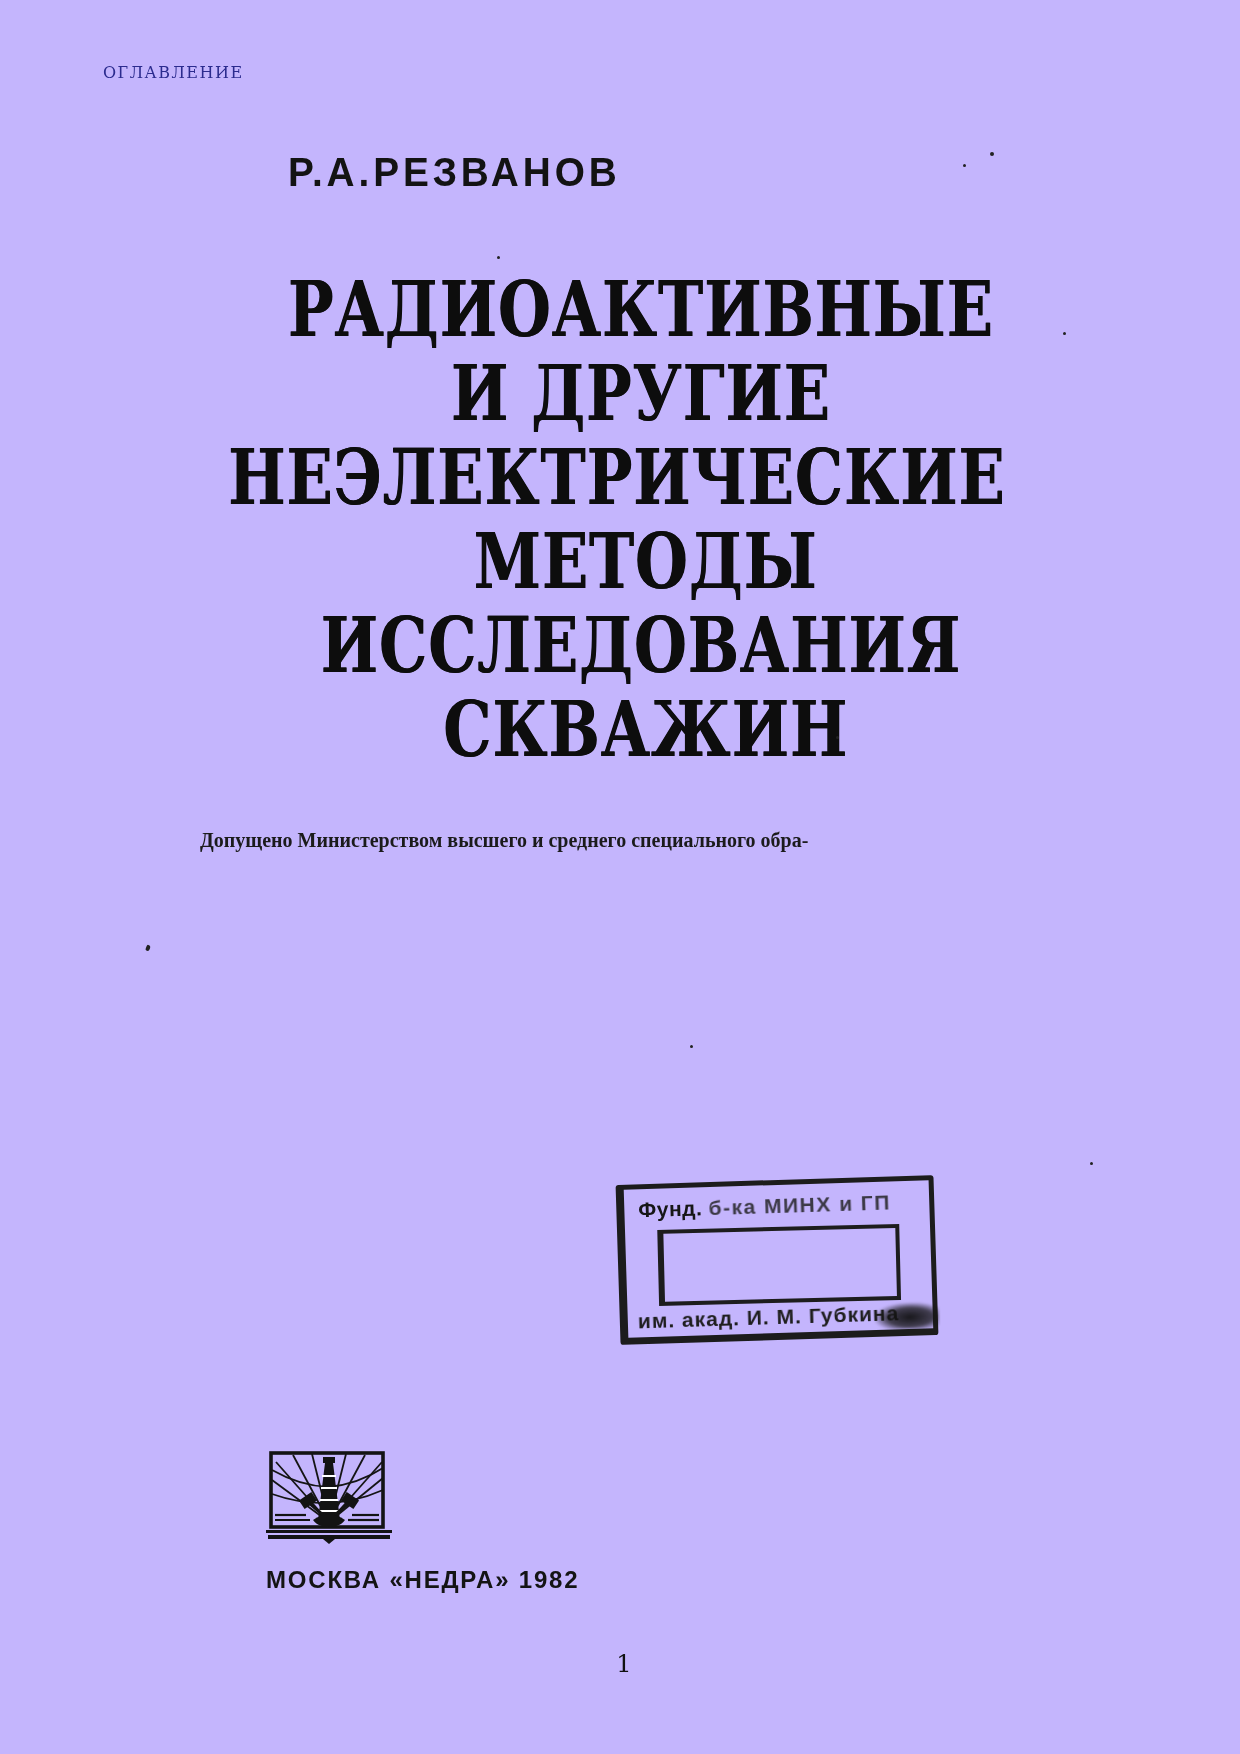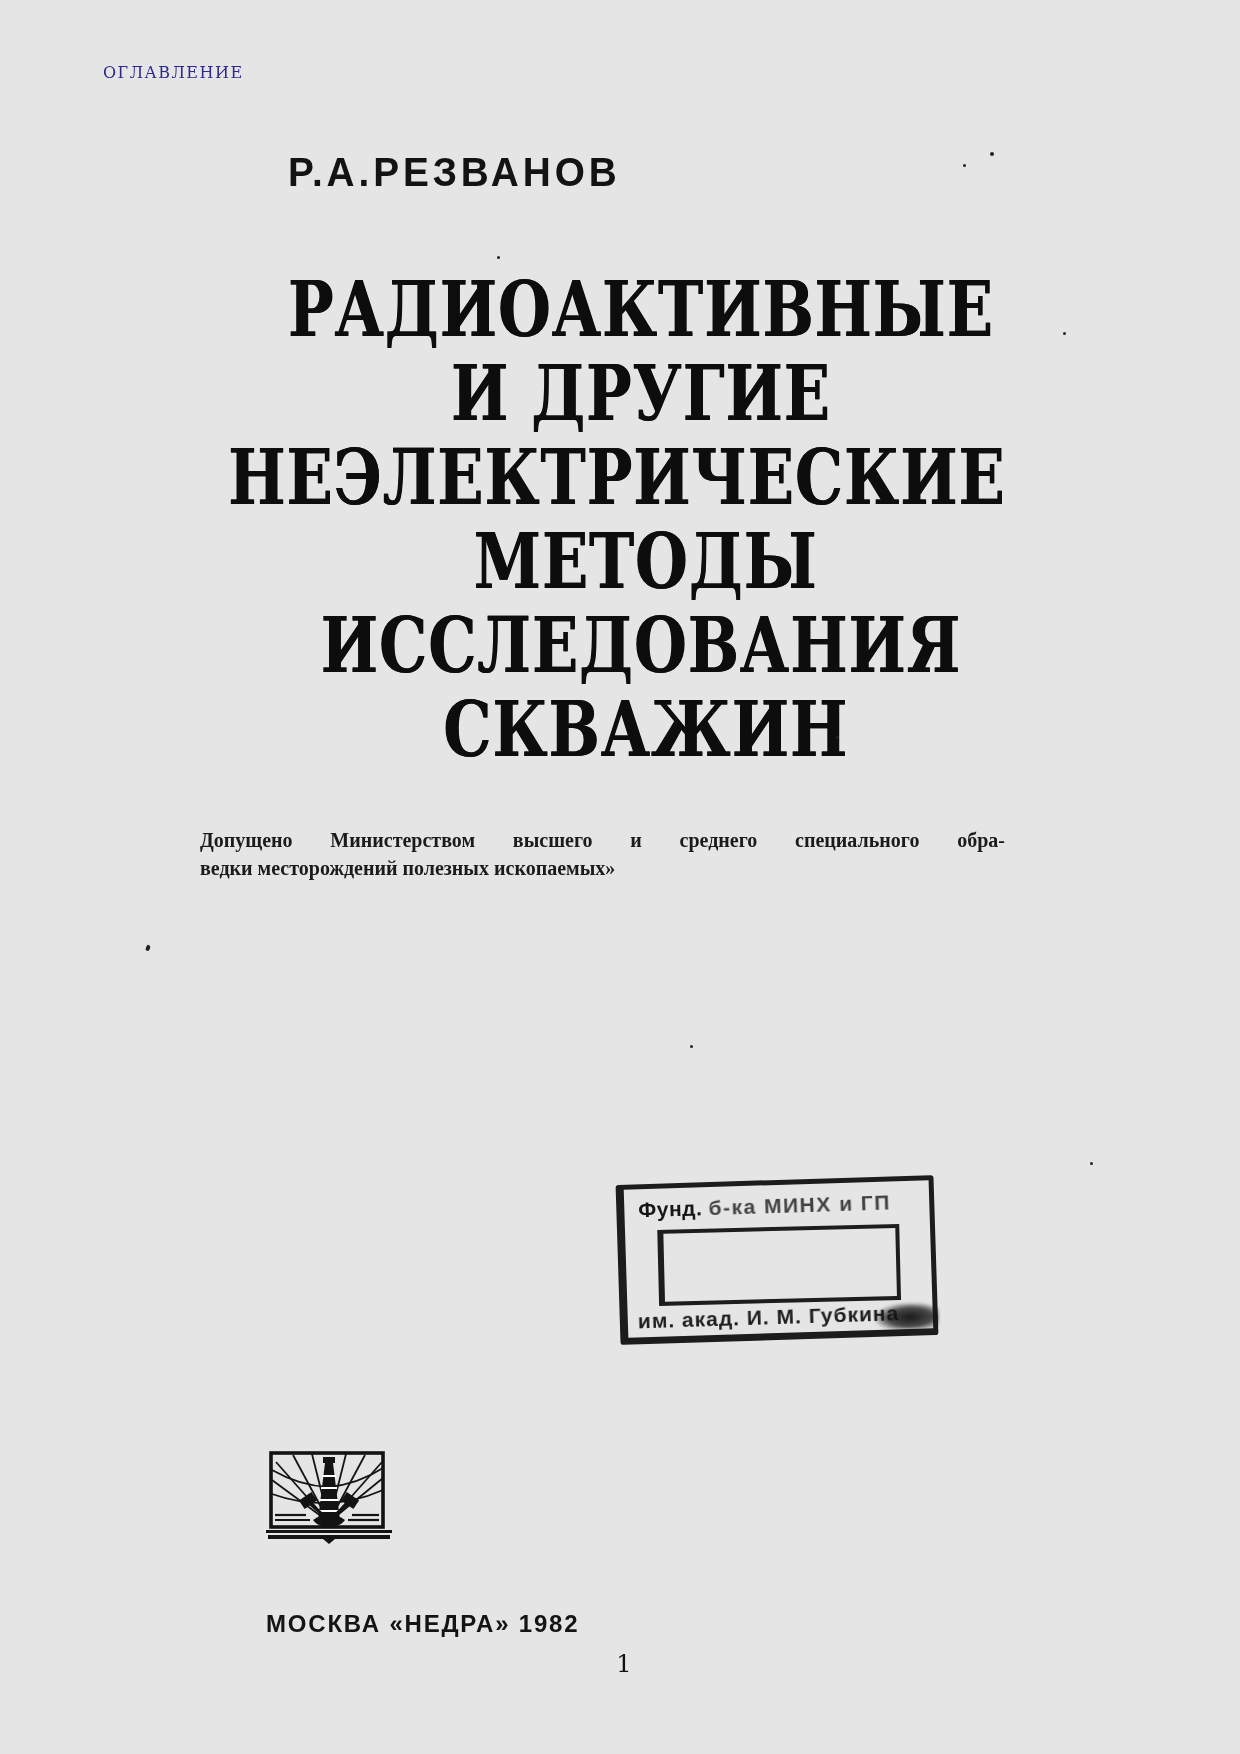--- a/index.html
+++ b/index.html
@@ -4,21 +4,21 @@
 <style>
   * { margin: 0; padding: 0; box-sizing: border-box; }
   html, body { background: #ffffff; }
   body {
     width: 1240px; height: 1754px;
     position: relative;
     font-family: "Liberation Sans", sans-serif;
     color: var(--color-ink, #161616);
     overflow: hidden;
   }
-  .page { position: absolute; inset: 0; background: #e5e5e5; }
+  .page { position: absolute; inset: 0; background: #c4b5fd; }
 
   
   .toc-link {
     position: absolute; left: 103px; top: 63px;
     font-family: "DejaVu Serif", serif;
     font-size: 16px; letter-spacing: 1.5px;
     color: var(--color-link_blue, #2b2b8e);
     text-decoration: none; cursor: pointer;
     white-space: nowrap;
   }
@@ -89,21 +89,21 @@
     filter: blur(1px);
   }
 
   
   .emblem { position: absolute; left: 266px; top: 1450px; width: 126px; height: 94px; }
 
   
   .imprint {
     position: absolute; left: 266px; top: 1566px;
     font-size: 24px; font-weight: 700; letter-spacing: 1.8px;
-    color: #141414; white-space: nowrap; margin-top: 44px;
+    color: #141414; white-space: nowrap;
   }
 
   
   .page-number {
     position: absolute; left: 604px; top: 1650px; width: 40px;
     font-family: "DejaVu Serif", serif; font-size: 24px; color: #111;
     text-align: center;
   }
 
   
@@ -130,21 +130,20 @@
     <div class="title-line tl-0">РАДИОАКТИВНЫЕ</div>
     <div class="title-line tl-1">И ДРУГИЕ</div>
     <div class="title-line tl-2">НЕЭЛЕКТРИЧЕСКИЕ</div>
     <div class="title-line tl-3">МЕТОДЫ</div>
     <div class="title-line tl-4">ИССЛЕДОВАНИЯ</div>
     <div class="title-line tl-5">СКВАЖИН</div>
   </div>
 
   <div class="admission">
     <div class="admission-line">Допущено Министерством высшего и среднего специального обра-</div>
-    <div class="admission-line">ведки месторождений полезных ископаемых»</div>
   </div>
 
   <div class="stamp">
     <div class="stamp-line1">
       <span class="crisp">Фунд.</span>
       <span class="smudged">б-ка МИНХ и ГП</span>
     </div>
     <div class="stamp-inner-box"></div>
     <div class="stamp-line2">им. акад. И. М. Губкина</div>
     <div class="stamp-smudge"></div>

